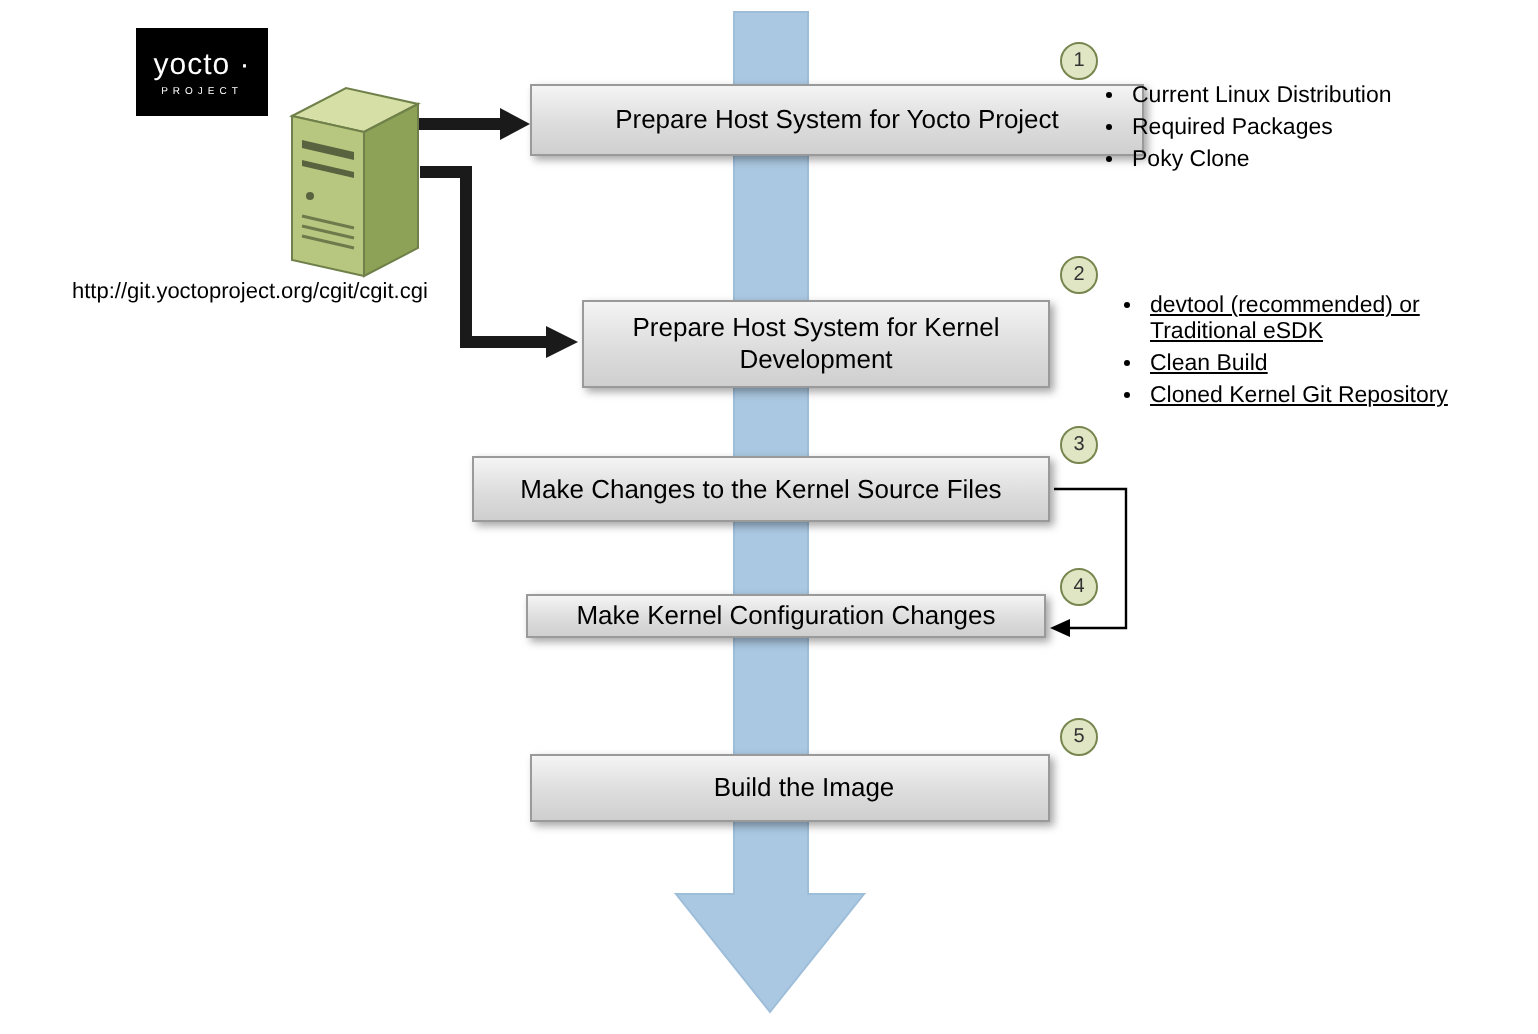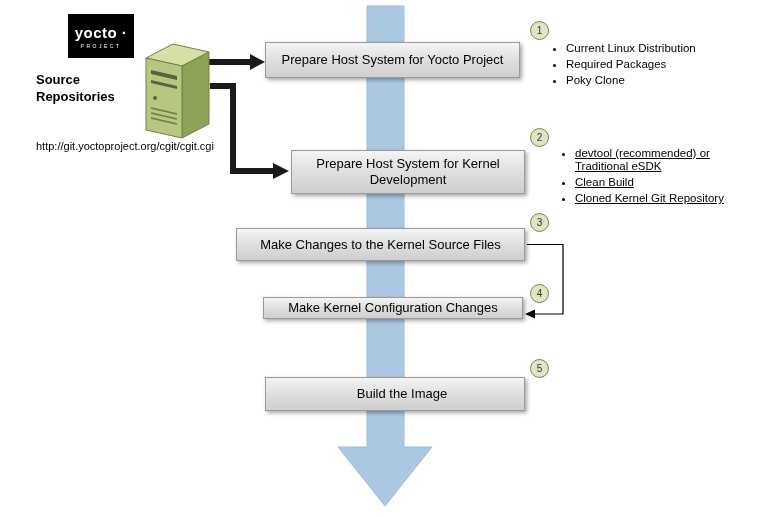--- a/index.html
+++ b/index.html
@@ -7,37 +7,37 @@
     position:relative;width:769px;height:517px;background:#ffffff;
     font-family:"Liberation Sans","DejaVu Sans",sans-serif;overflow:hidden;
   }
   .overlay{position:absolute;left:0;top:0;width:769px;height:517px;pointer-events:none;}
 
   
   .logo{
     position:absolute;left:68px;top:14px;width:66px;height:44px;background:#000;
     display:flex;flex-direction:column;align-items:center;justify-content:center;gap:2px;
   }
-  .logo-text{color:#fff;font-size:15px;font-weight:bold;letter-spacing:0.5px;}
+  .logo-text{color:#fff;font-size:15px;font-weight:normal;letter-spacing:0.5px;}
   .logo-sub{color:#fff;font-size:5px;letter-spacing:2.5px;}
 
   
   .repo-title{position:absolute;left:36px;top:71px;font-size:13px;font-weight:bold;line-height:17px;color:#000;}
   .repo-url{position:absolute;left:8px;top:140px;font-size:11px;color:#000;margin-left:28px;}
 
   
   .step-box{
     position:absolute;
     background:linear-gradient(180deg,#f4f4f4 0%,#ddddde 55%,#cfcfd0 100%);
     border:1px solid #9a9a9a;
     box-shadow:2px 2px 4px rgba(0,0,0,0.35);
     display:flex;align-items:center;justify-content:center;text-align:center;
     font-size:13px;color:#000;line-height:16px;padding:2px 6px;box-sizing:border-box;
   }
-  #box1{left:265px;top:42px;width:255px;height:36px;}
+  #box1{left:265px;top:42px;width:307px;height:36px;}
   #box2{left:291px;top:150px;width:234px;height:44px;text-align:center;}
   #box3{left:236px;top:228px;width:289px;height:33px;}
   #box4{left:263px;top:297px;width:260px;height:22px;}
   #box5{left:265px;top:377px;width:260px;height:34px;padding-left:20px;}
 
   
   .step-num{
     position:absolute;width:17px;height:17px;border-radius:50%;
     background:#e0e6c4;border:1px solid #77864e;color:#333;
     display:flex;align-items:center;justify-content:center;
@@ -92,24 +92,20 @@
     <polygon points="47,30 74,16 74,88 47,102" fill="#8ea257" stroke="#70804a" stroke-width="1"></polygon>
     <polygon points="11,22 47,30 47,102 11,94" fill="#b8c77f" stroke="#70804a" stroke-width="1"></polygon>
     <polygon points="16,34 42,40 42,44 16,38" fill="#5a6340"></polygon>
     <polygon points="16,44 42,50 42,53 16,47" fill="#5a6340"></polygon>
     <line x1="16" y1="72" x2="42" y2="78" stroke="#6d7a4c" stroke-width="1.5"></line>
     <line x1="16" y1="77" x2="42" y2="83" stroke="#6d7a4c" stroke-width="1.5"></line>
     <line x1="16" y1="82" x2="42" y2="88" stroke="#6d7a4c" stroke-width="1.5"></line>
     <circle cx="20" cy="62" r="2" fill="#5a6340"></circle>
   </svg>
 
-  <div class="repo-title">
-    <div>Source</div>
-    <div>Repositories</div>
-  </div>
   <div class="repo-url">http://git.yoctoproject.org/cgit/cgit.cgi</div>
 
   <div class="step-box" id="box1">Prepare Host System for Yocto Project</div>
   <div class="step-box" id="box2">Prepare Host System for Kernel Development</div>
   <div class="step-box" id="box3">Make Changes to the Kernel Source Files</div>
   <div class="step-box" id="box4">Make Kernel Configuration Changes</div>
   <div class="step-box" id="box5">Build the Image</div>
 
   <div class="step-num" id="num1">1</div>
   <div class="step-num" id="num2">2</div>

